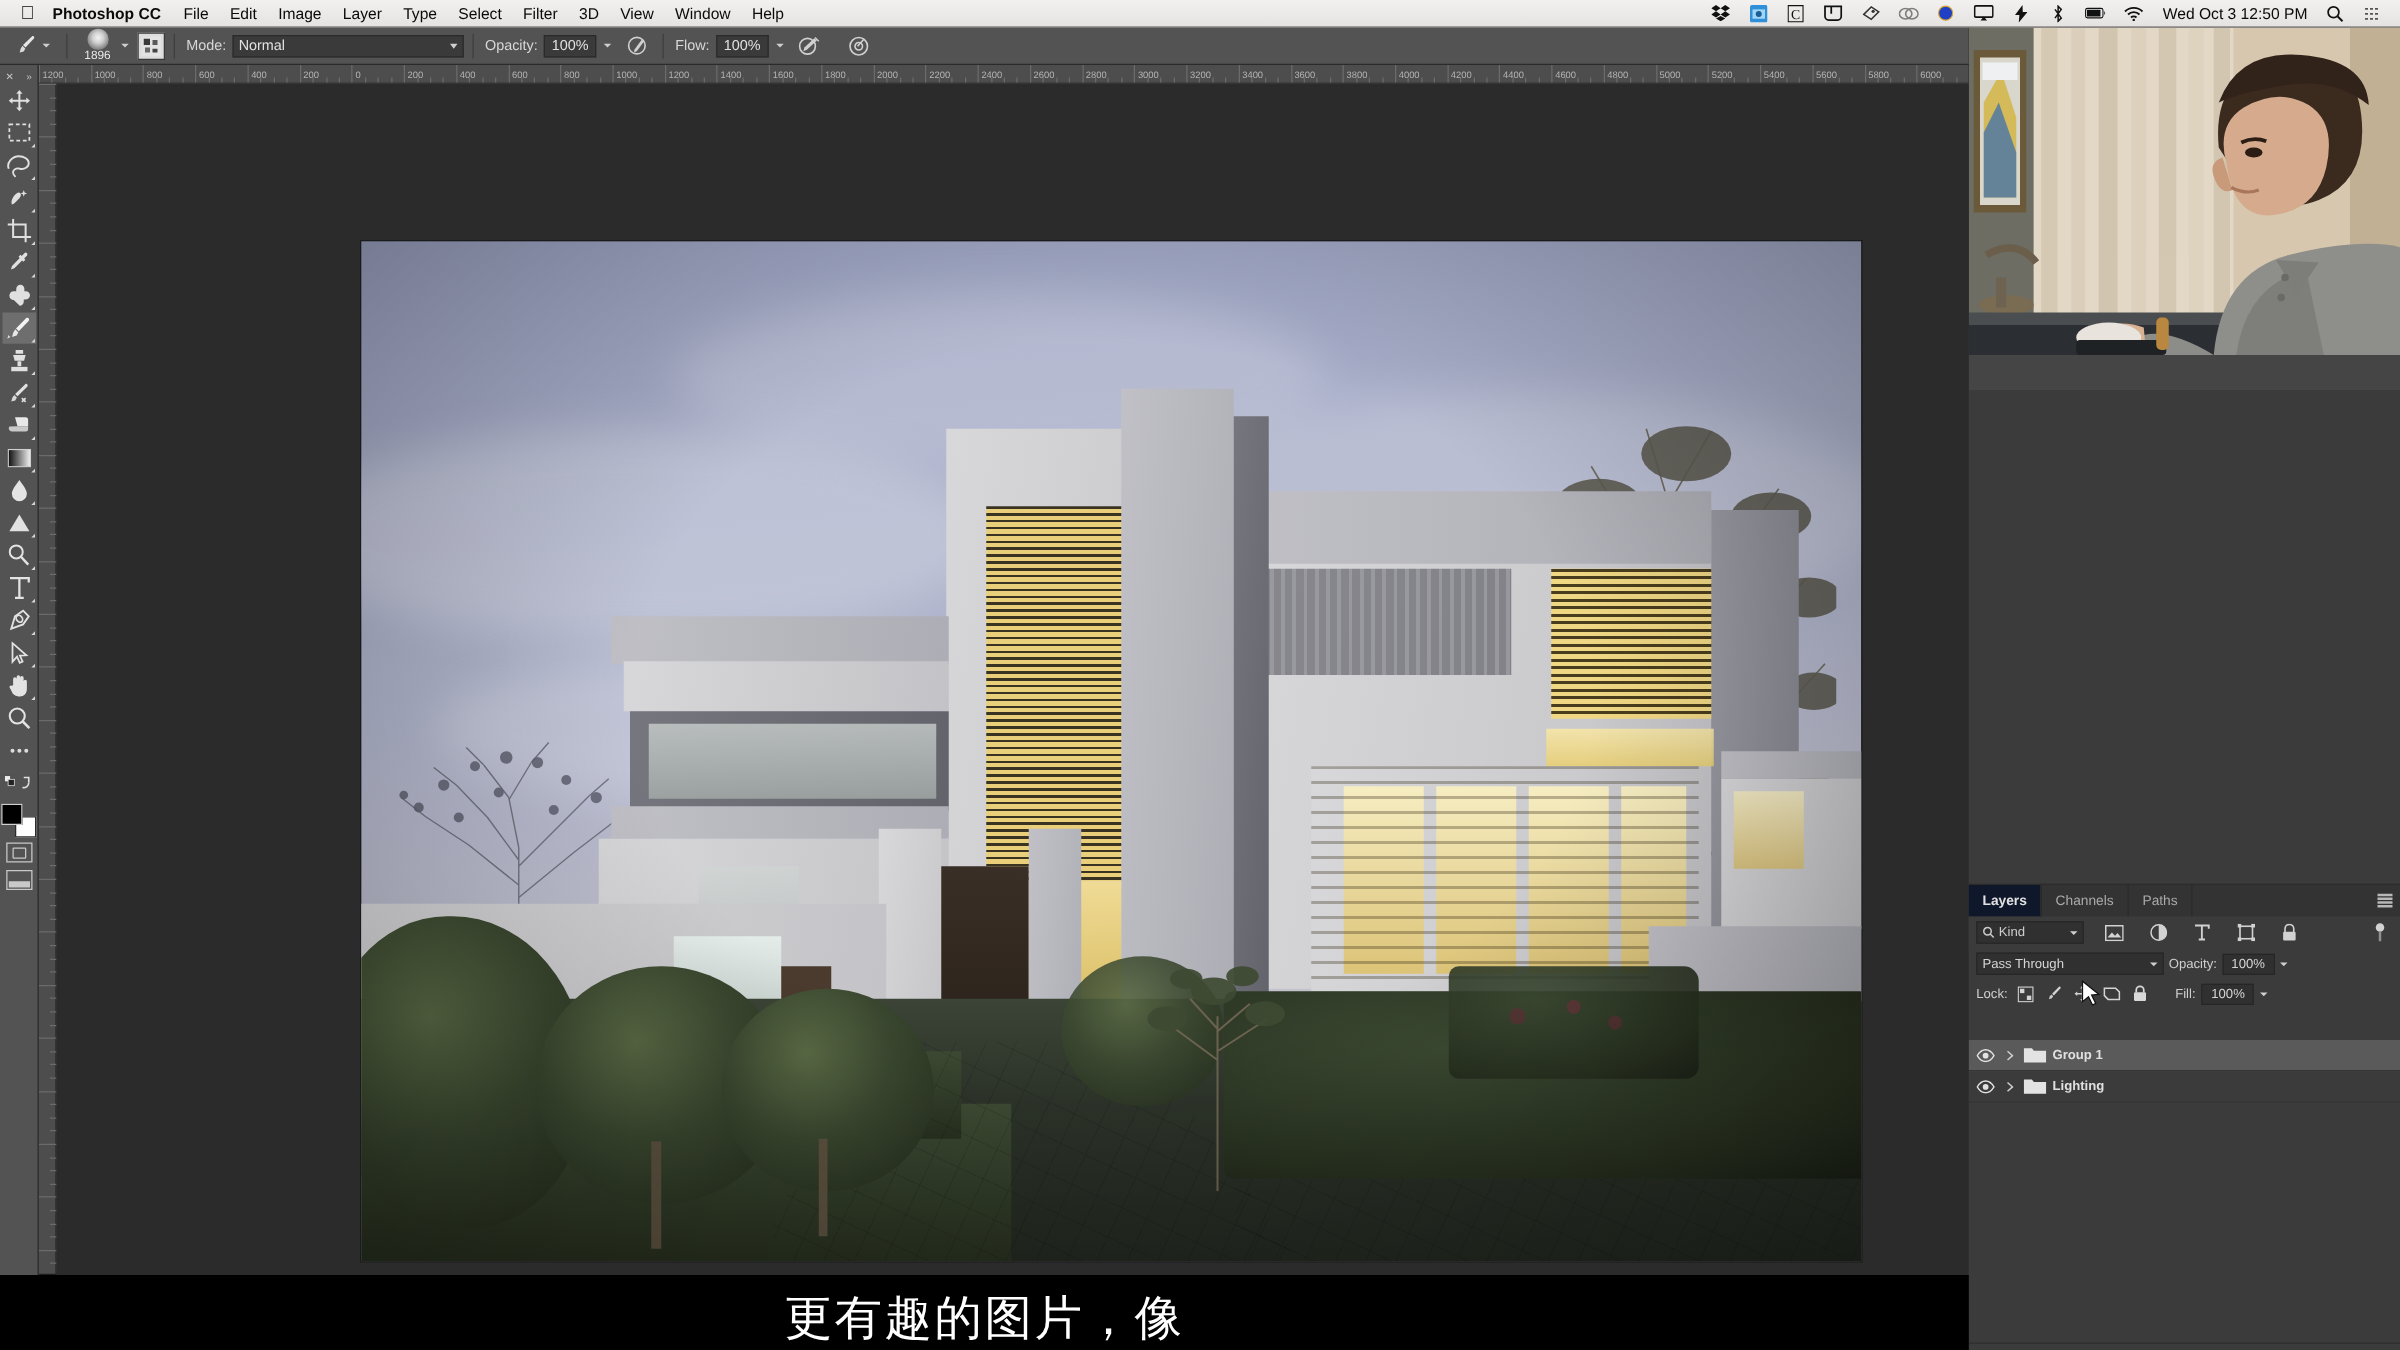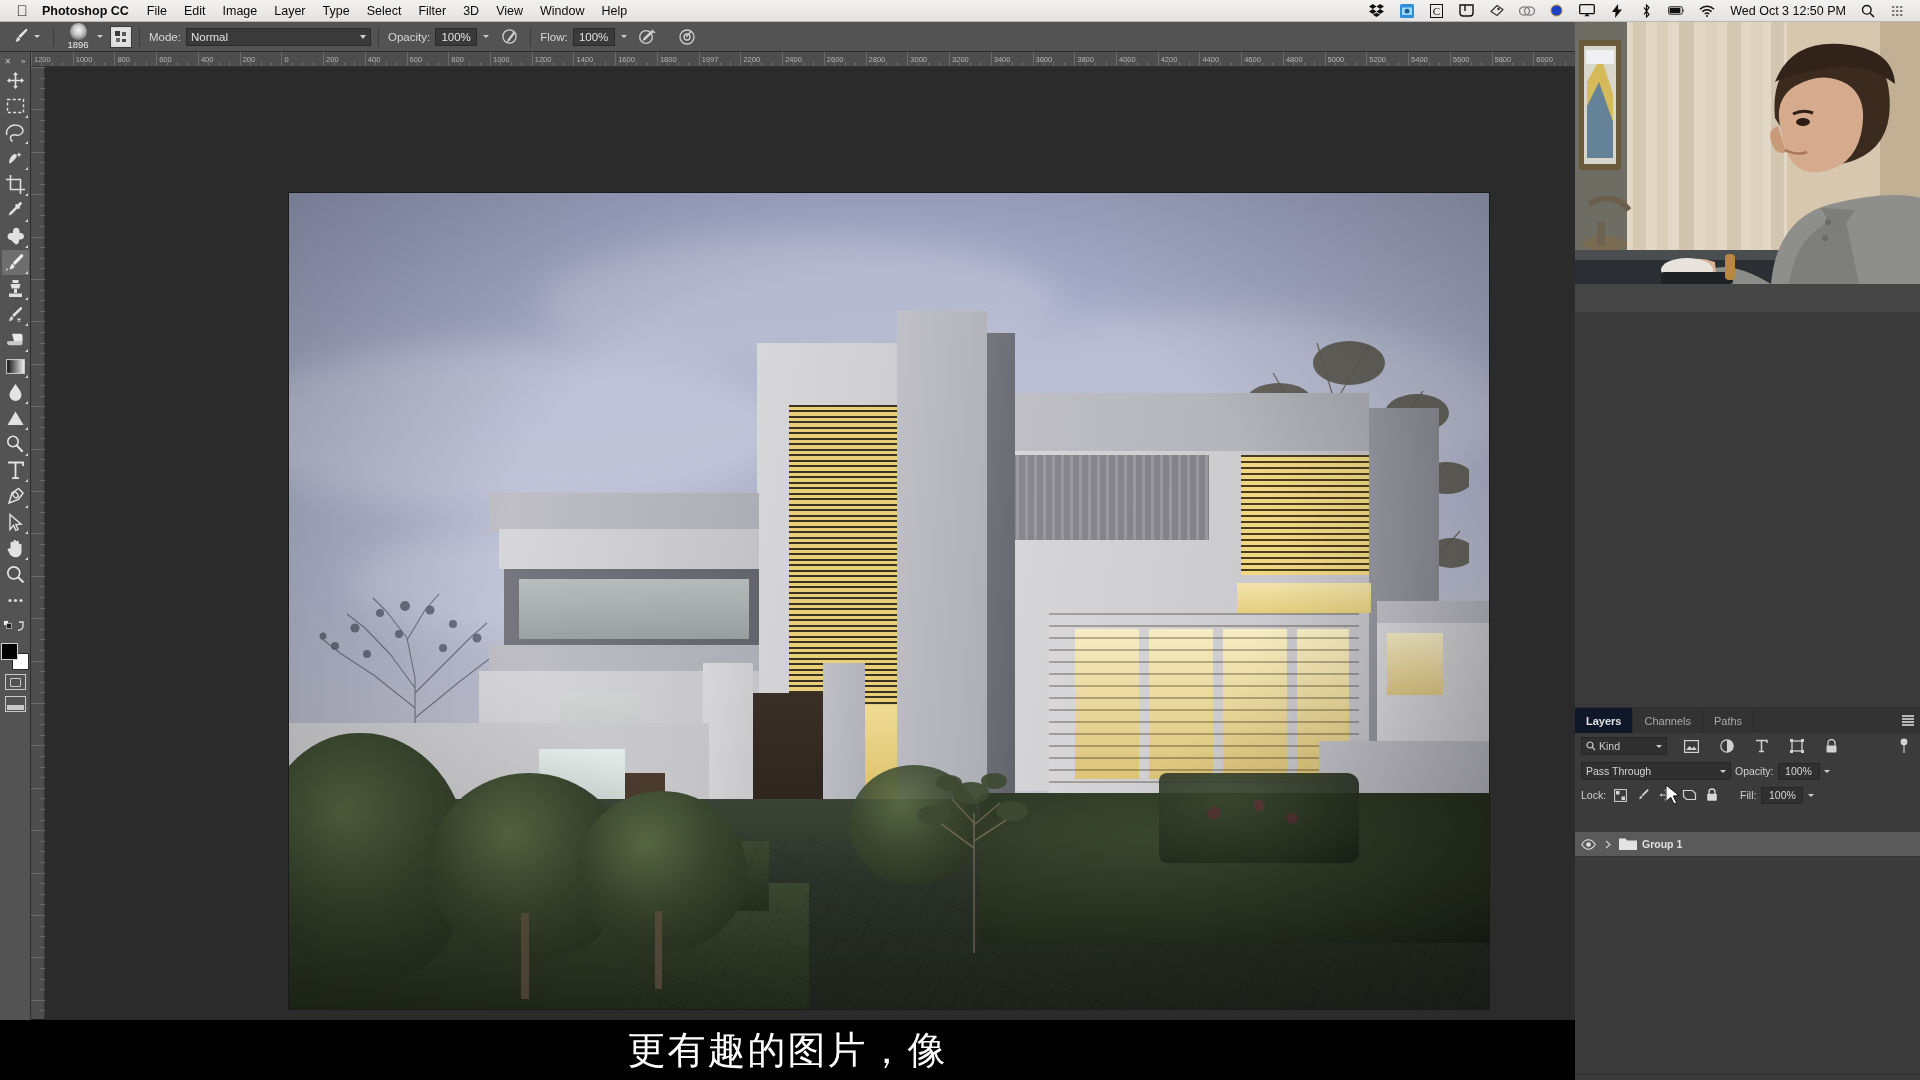--- a/index.html
+++ b/index.html
@@ -160,21 +160,21 @@
   .eye { width:18px; height:18px; display:flex; align-items:center; justify-content:center; }
   .disc { width:11px; display:flex; align-items:center; justify-content:center; }
   .folder-ic { width:19px;height:15px;display:flex;align-items:center;justify-content:center; }
   .layer-name { font-size:10.5px; color:#e0e0e0; font-weight:bold; }
   .thumb { width:27px; height:21px; border:1px solid #1f1f1f; overflow:hidden; position:relative; background:#2a2d3a; }
   .panel-foot { position:absolute; left:0; bottom:0; width:345px; height:28px; background:#3b3b3b;
      border-top:1px solid #2e2e2e; }
 
   
   .subtitle-bar { position:absolute; left:0; top:1020px; width:1575px; height:60px;
-     background:#000; display:flex; align-items:center; justify-content:center; z-index:45; }
+     background:#000; display:flex; align-items:flex-end; justify-content:center; z-index:45; }
   .subtitle { font-size:38px; color:#ffffff; letter-spacing:2px;
      font-family:"DejaVu Sans","Liberation Sans",sans-serif; }
 
   
   .cursor { position:absolute; z-index:99; pointer-events:none; }
 </style>
 </head>
 <body>
 
 <div class="menubar">
@@ -611,21 +611,21 @@
     <div class="rtick minor" style="left: 594.649px;"></div>
     <div class="rtick minor" style="left: 605.081px;"></div>
     <div class="rtick minor" style="left: 615.514px;"></div>
     <div class="rtick" style="left: 625.946px;">
       <span>1800</span>
     </div>
     <div class="rtick minor" style="left: 636.378px;"></div>
     <div class="rtick minor" style="left: 646.811px;"></div>
     <div class="rtick minor" style="left: 657.243px;"></div>
     <div class="rtick" style="left: 667.676px;">
-      <span>1997</span>
+      <span>2000</span>
     </div>
     <div class="rtick minor" style="left: 678.108px;"></div>
     <div class="rtick minor" style="left: 688.541px;"></div>
     <div class="rtick minor" style="left: 698.973px;"></div>
     <div class="rtick" style="left: 709.405px;">
       <span>2200</span>
     </div>
     <div class="rtick minor" style="left: 719.838px;"></div>
     <div class="rtick minor" style="left: 730.27px;"></div>
     <div class="rtick minor" style="left: 740.703px;"></div>
@@ -1175,20 +1175,39 @@
             </svg>
         </div>
         <div class="folder-ic">
           <svg width="18" height="14" viewBox="0 0 18 14">
               <path d="M0 1.5h6.5l1.6 2H18V13H0z" fill="#e3e3e3"></path>
             </svg>
         </div>
         <span class="layer-name">Group 1</span>
       </div>
 
+      <div class="layer-row">
+        <div class="eye">
+          <svg width="15" height="11" viewBox="0 0 15 11">
+              <path d="M7.5 .8C3.6.8.8 5.5.8 5.5s2.8 4.7 6.7 4.7 6.7-4.7 6.7-4.7S11.4.8 7.5.8z" fill="none" stroke="#e2e2e2" stroke-width="1.1"></path>
+              <circle cx="7.5" cy="5.5" r="2.3" fill="#e2e2e2"></circle>
+            </svg>
+        </div>
+        <div class="disc">
+          <svg width="6" height="9" viewBox="0 0 6 9">
+              <path d="M1 1l4 3.5L1 8" fill="none" stroke="#cfcfcf" stroke-width="1.2"></path>
+            </svg>
+        </div>
+        <div class="folder-ic">
+          <svg width="18" height="14" viewBox="0 0 18 14">
+              <path d="M0 1.5h6.5l1.6 2H18V13H0z" fill="#e3e3e3"></path>
+            </svg>
+        </div>
+        <span class="layer-name">Lighting</span>
+      </div>
 
     </div>
 
     <div class="panel-foot">
       
     </div>
   </div>
 </div>
 
 <div class="subtitle-bar">

